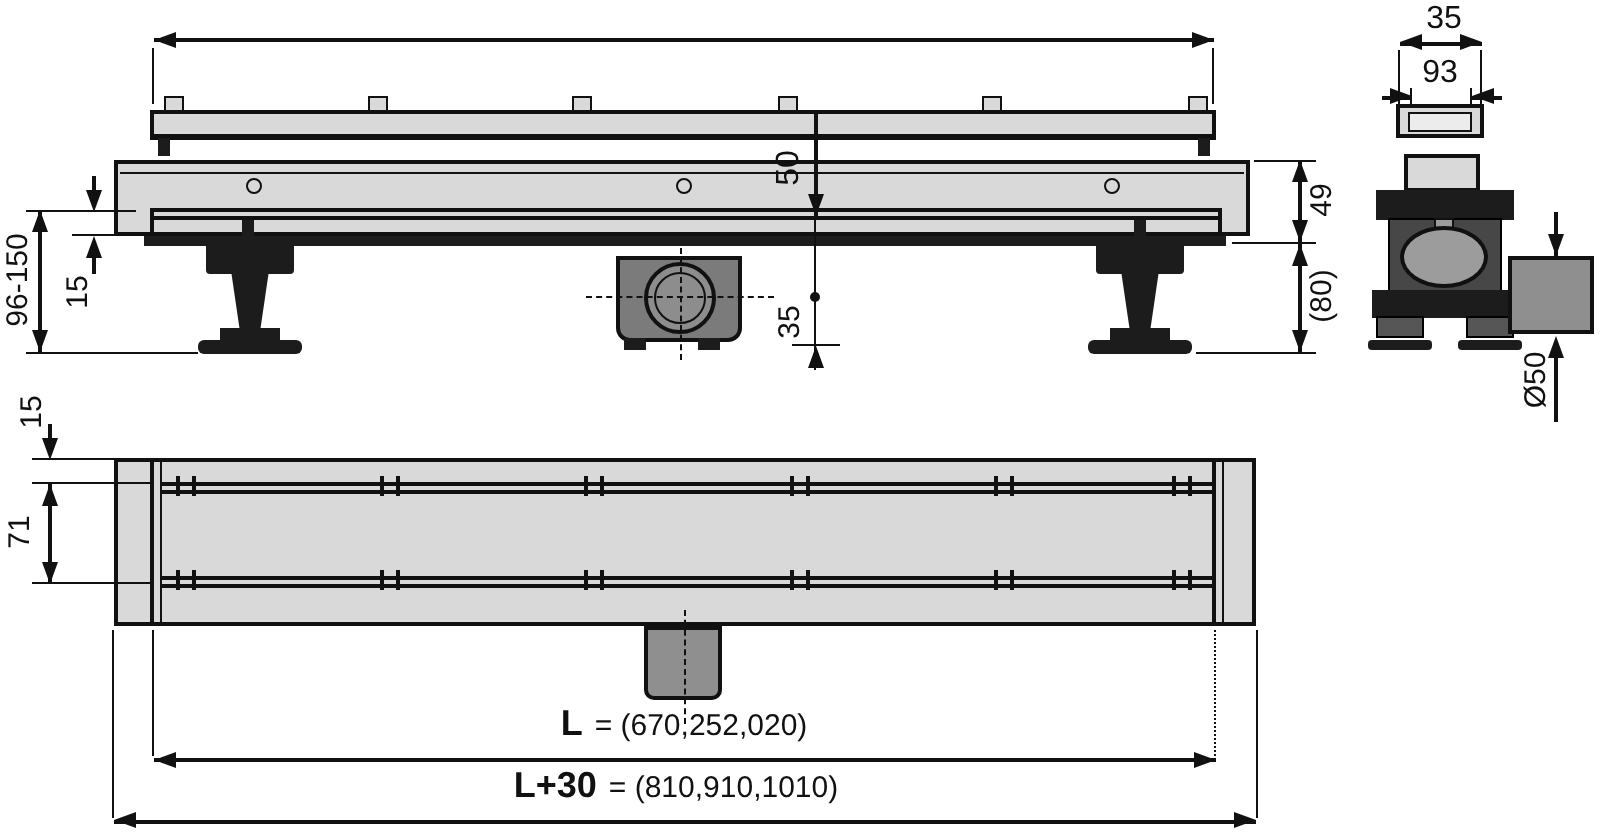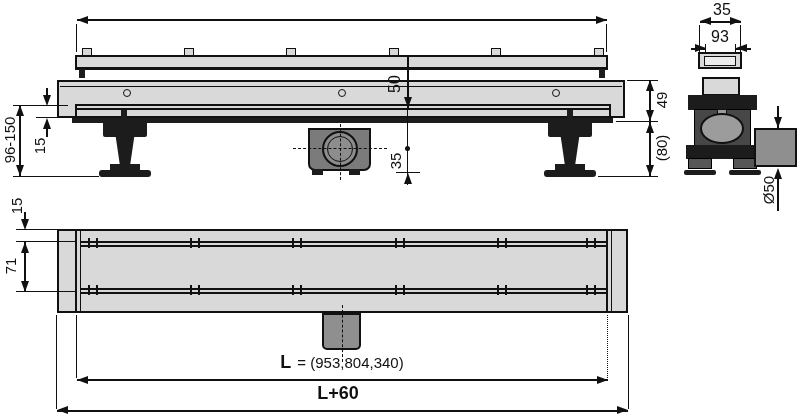--- a/index.html
+++ b/index.html
@@ -216,28 +216,29 @@
     <div class="vlabel" style="left:10px;top:266px">71</div>
 
     <div class="vl thin" style="left:76px;top:315px;height:63px"></div>
     <div class="vdot" style="left:607px;top:315px;height:63px"></div>
     <div class="hl" style="left:77px;top:379px;width:531px"></div>
     <div class="arr l" style="left:77px;top:376px"></div>
     <div class="arr r" style="left:597px;top:376px"></div>
     <div class="hlabel" style="left:342px;top:362px">
       <span class="dimrow">
           <span class="b">L</span>
-          <span class="eq">= (953,804,340)</span>
+          <span class="eq">= (670,252,020)</span>
         </span>
     </div>
 
     <div class="vl thin" style="left:56px;top:315px;height:94px"></div>
     <div class="vl thin" style="left:628px;top:315px;height:94px"></div>
     <div class="hl" style="left:57px;top:410px;width:571px"></div>
     <div class="arr l" style="left:57px;top:406px"></div>
     <div class="arr r" style="left:617px;top:406px"></div>
     <div class="hlabel" style="left:338px;top:393px">
       <span class="dimrow">
-          <span class="b">L+60</span>
+          <span class="b">L+30</span>
+          <span class="eq">= (810,910,1010)</span>
         </span>
     </div>
   </div>
 </div>
 
 </body></html>

